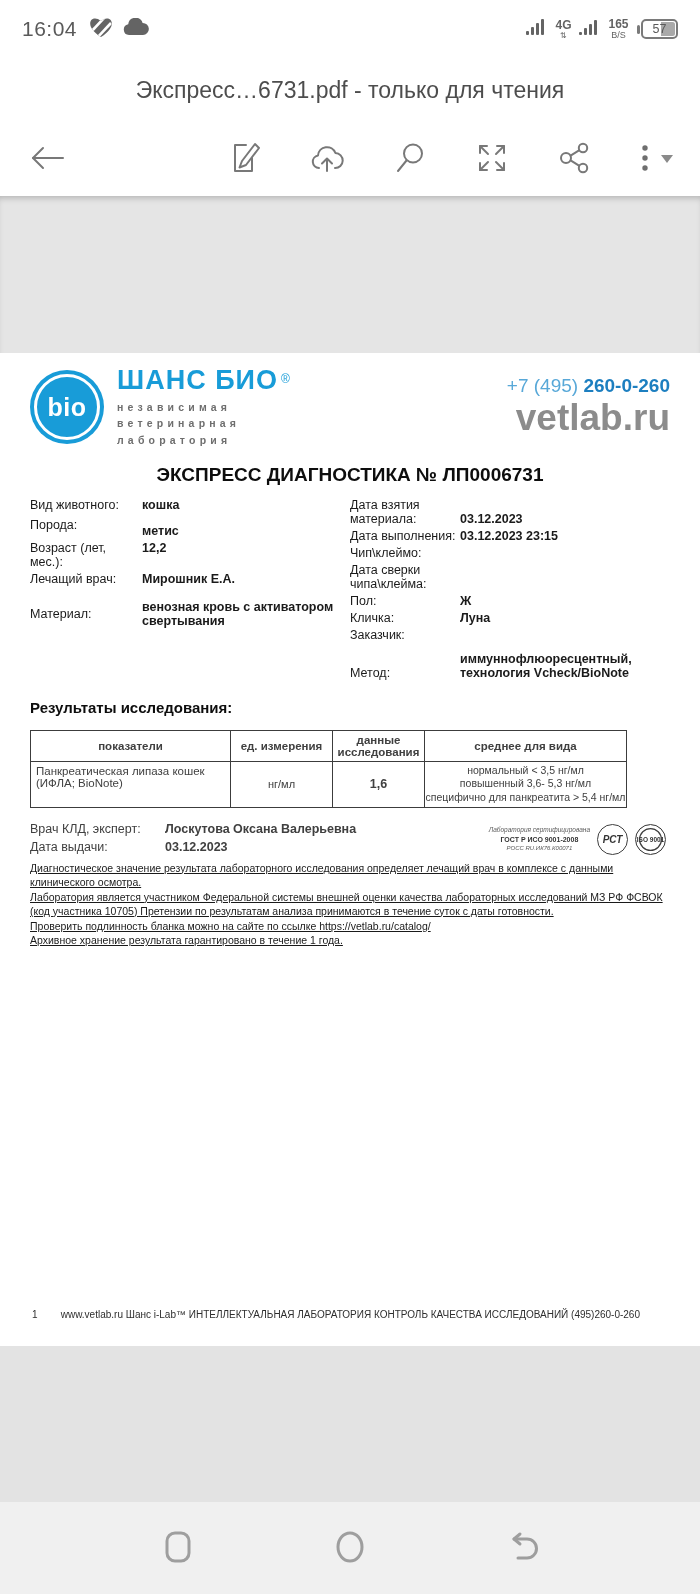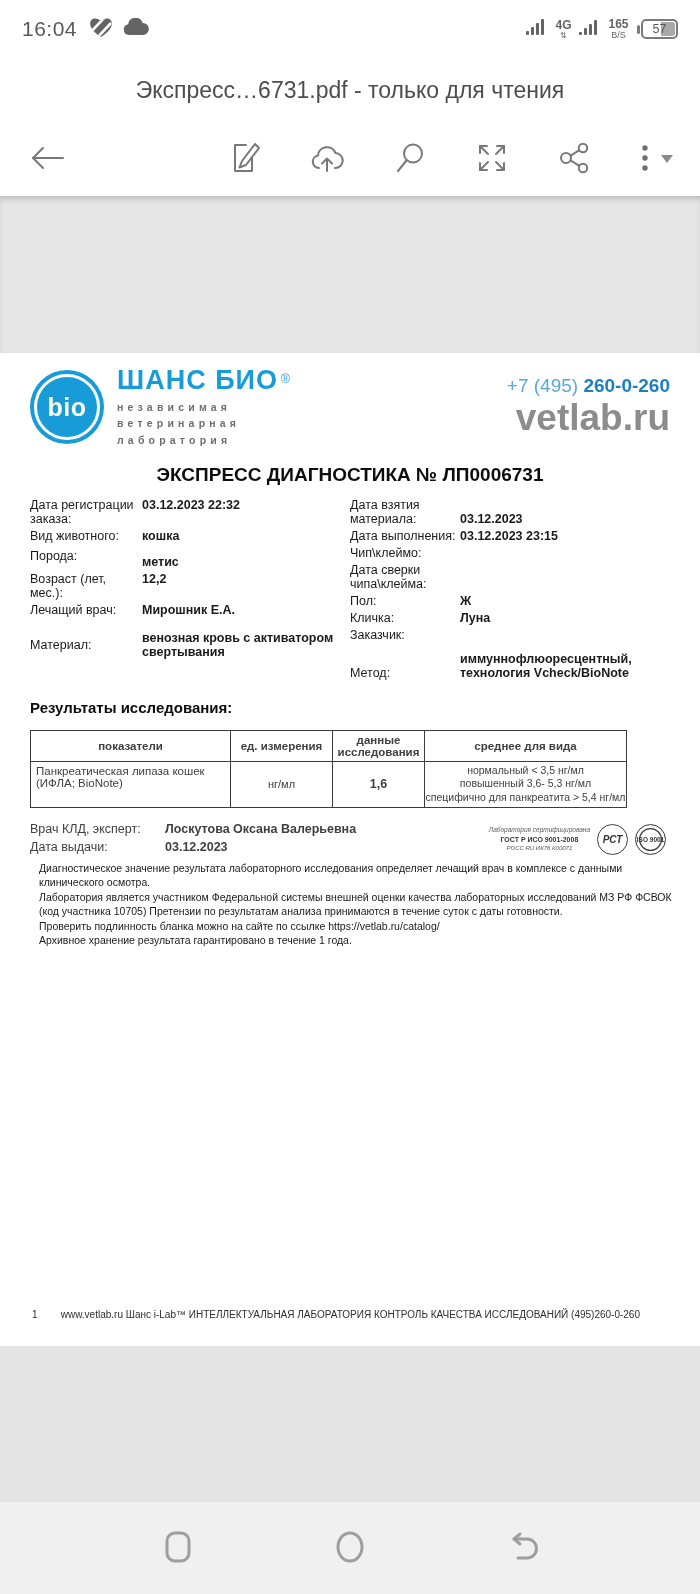--- a/index.html
+++ b/index.html
@@ -74,21 +74,21 @@
   .svalue { font-weight:bold; }
   .cert { display:flex; align-items:center; gap:7px; margin-left:auto; padding-right:4px; padding-top:2px;}
   .cert-text { text-align:center; font-size:6.5px; color:#5a5a5a; font-style:italic; line-height:1.35; }
   .cert-line2 { font-weight:bold; font-style:normal; font-size:7px; color:#333; }
   .cert-line3 { font-size:6px; }
   .stamp { flex:0 0 auto; border-radius:50%; display:flex; align-items:center; justify-content:center; color:#333; }
   .stamp-rst { width:31px; height:31px; border:1.6px solid #3f3f3f; font-size:10px; font-weight:bold; font-style:italic;}
   .stamp-iso { width:31px; height:31px; border:1.6px solid #3f3f3f; box-shadow: inset 0 0 0 3px #fff, inset 0 0 0 4.2px #3f3f3f; font-size:6.5px; font-weight:bold; text-align:center; line-height:1.1;}
   
   .disclaimers { margin-top:4px; font-size:10.5px; color:#1a1a1a; line-height:1.33; width:644px; }
-  .disclaimers p { margin:0 0 1px 9px; }
+  .disclaimers p { margin:0 0 1px 0;text-decoration:underline; }
   .page-footer { position:absolute; bottom:26px; left:0; right:0; font-size:10px; color:#2e2e2e; }
   .pf-num { position:absolute; left:32px; top:0; }
   .pf-text { text-align:right; padding:0 60px; }
   
   .nav-bar { height:92px; background:#f0f0f0; display:flex; align-items:center; justify-content:center; gap:128px; }
   .nav-btn { background:none; border:none; padding:0; cursor:pointer; display:flex; }
   .nav-icon { stroke:#9e9e9e; fill:none; stroke-width:3; stroke-linecap:round; stroke-linejoin:round; }
 </style>
 </head>
 <body>
@@ -260,24 +260,20 @@
         <span class="phone-prefix">+7 (495) </span><span class="phone-main">260-0-260</span>
       </div>
       <div class="website">vetlab.ru</div>
     </div>
   </div>
 
   <div class="report-title">ЭКСПРЕСС ДИАГНОСТИКА № ЛП0006731</div>
 
   <div class="fields">
     <div class="fcol">
-      <div class="frow">
-          <span class="flabel">Дата регистрации заказа:</span>
-          <span class="fvalue">03.12.2023 22:32</span>
-        </div>
       <div class="frow">
           <span class="flabel">Вид животного:</span>
           <span class="fvalue">кошка</span>
         </div>
       <div class="frow mt6">
           <span class="flabel">Порода:</span>
           <span class="fvalue" style="padding-top:6px;">метис</span>
         </div>
       <div class="frow">
           <span class="flabel">Возраст (лет, мес.):</span>

